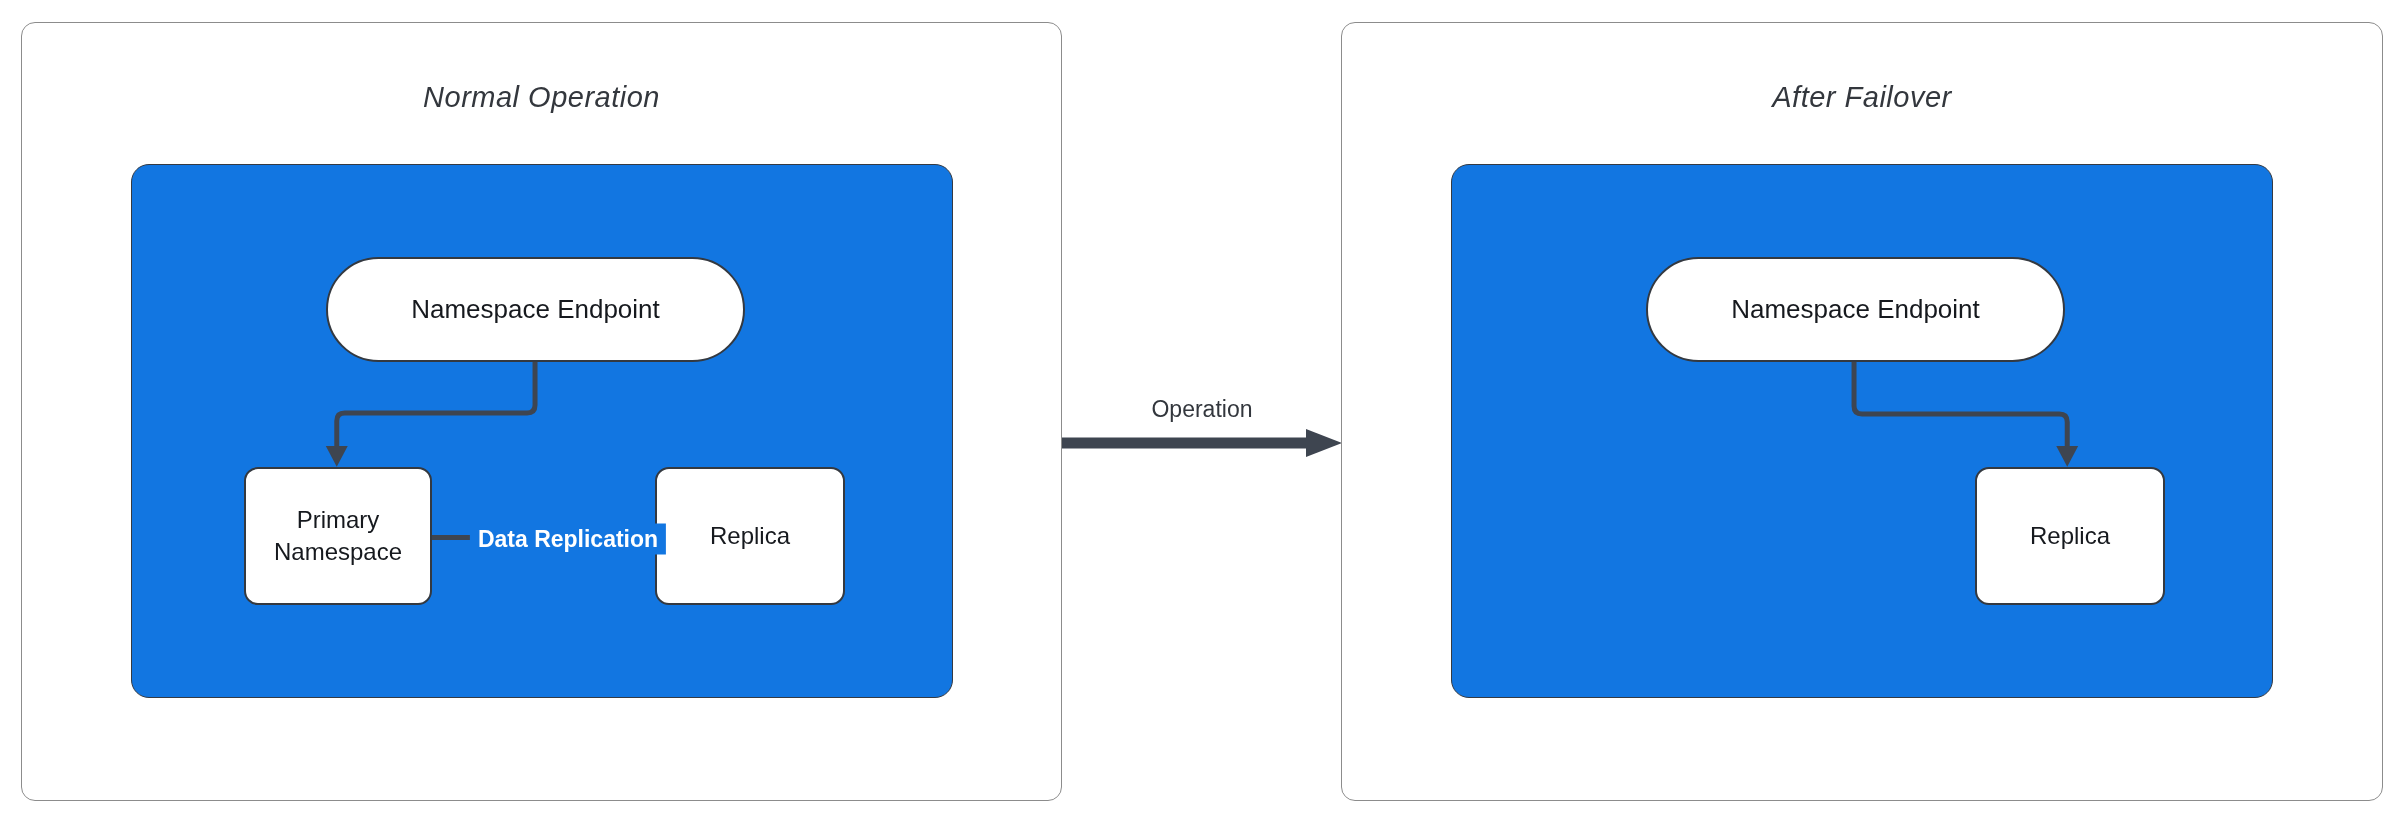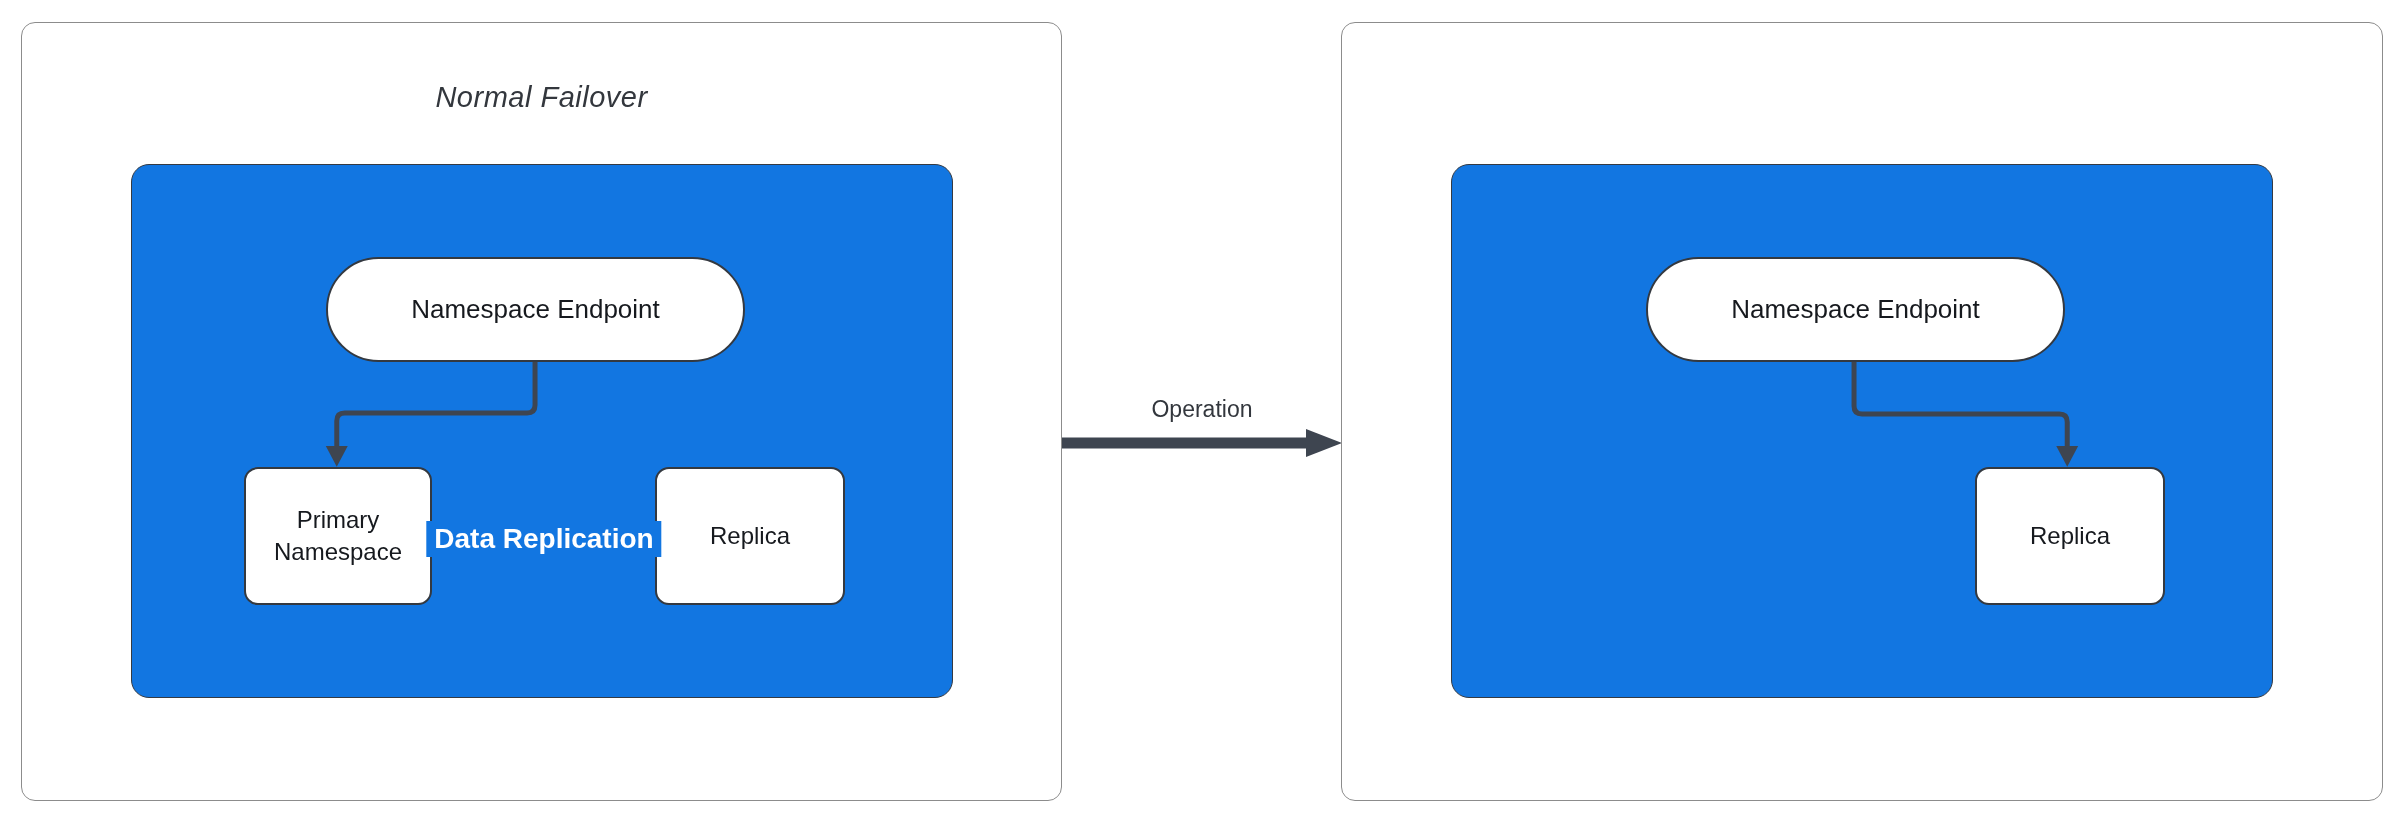--- a/index.html
+++ b/index.html
@@ -92,26 +92,26 @@
   .node.replica    { left: 523px; width: 190px; }
   .node.recovering {
     left: 112px; width: 188px;
     background: var(--recovering-bg);
     font-style: italic;
     color: var(--recovering-text);
   }
 
   .edge-label {
     position: absolute;
-    left: 412px; top: 374px;
+    left: 436px; top: 374px;
     transform: translate(-50%, -50%);
     background: var(--blue);
     color: var(--edge-label-text);
     font-weight: 700;
-    font-size: 28px;
+    font-size: 23px;
     padding: 2px 8px;
     white-space: nowrap;
   }
 
   .failover-arrow-svg {
     position: absolute;
     left: 1062px; top: 420px;
     width: 280px; height: 46px;
     overflow: visible;
   }
@@ -126,21 +126,21 @@
     font-size: 23px;
     color: var(--title-text);
   }
 </style>
 </head>
 <body>
 
 <div class="stage">
 
   <div class="panel left">
-    <div class="panel-title">Normal Failover</div>
+    <div class="panel-title">Normal Operation</div>
 
     <div class="blue-box">
       <svg class="connectors" viewBox="0 0 822 534">
 
         <path d="M404,197 L404,241 Q404,249 396,249 L213,249 Q205,249 205,257 L205,284"></path>
         <polygon points="205,303 194,282 216,282"></polygon>
 
         <line x1="300" y1="374" x2="503" y2="374"></line>
         <polygon points="523,374 501,363 501,385"></polygon>
       </svg>
@@ -161,20 +161,21 @@
     </div>
   </div>
 
   <div class="failover-label">Operation</div>
   <svg class="failover-arrow-svg" viewBox="0 0 280 46">
     <line x1="0" y1="23" x2="245" y2="23"></line>
     <polygon points="280,23 244,9 244,37"></polygon>
   </svg>
 
   <div class="panel right">
+    <div class="panel-title">After Failover</div>
 
     <div class="blue-box">
       <svg class="connectors" viewBox="0 0 822 534">
 
         <path d="M403,197 L403,242 Q403,250 411,250 L609,250 Q617,250 617,258 L617,284"></path>
         <polygon points="617,303 606,282 628,282"></polygon>
       </svg>
 
       <div class="pill">
         <span>Namespace Endpoint</span>

